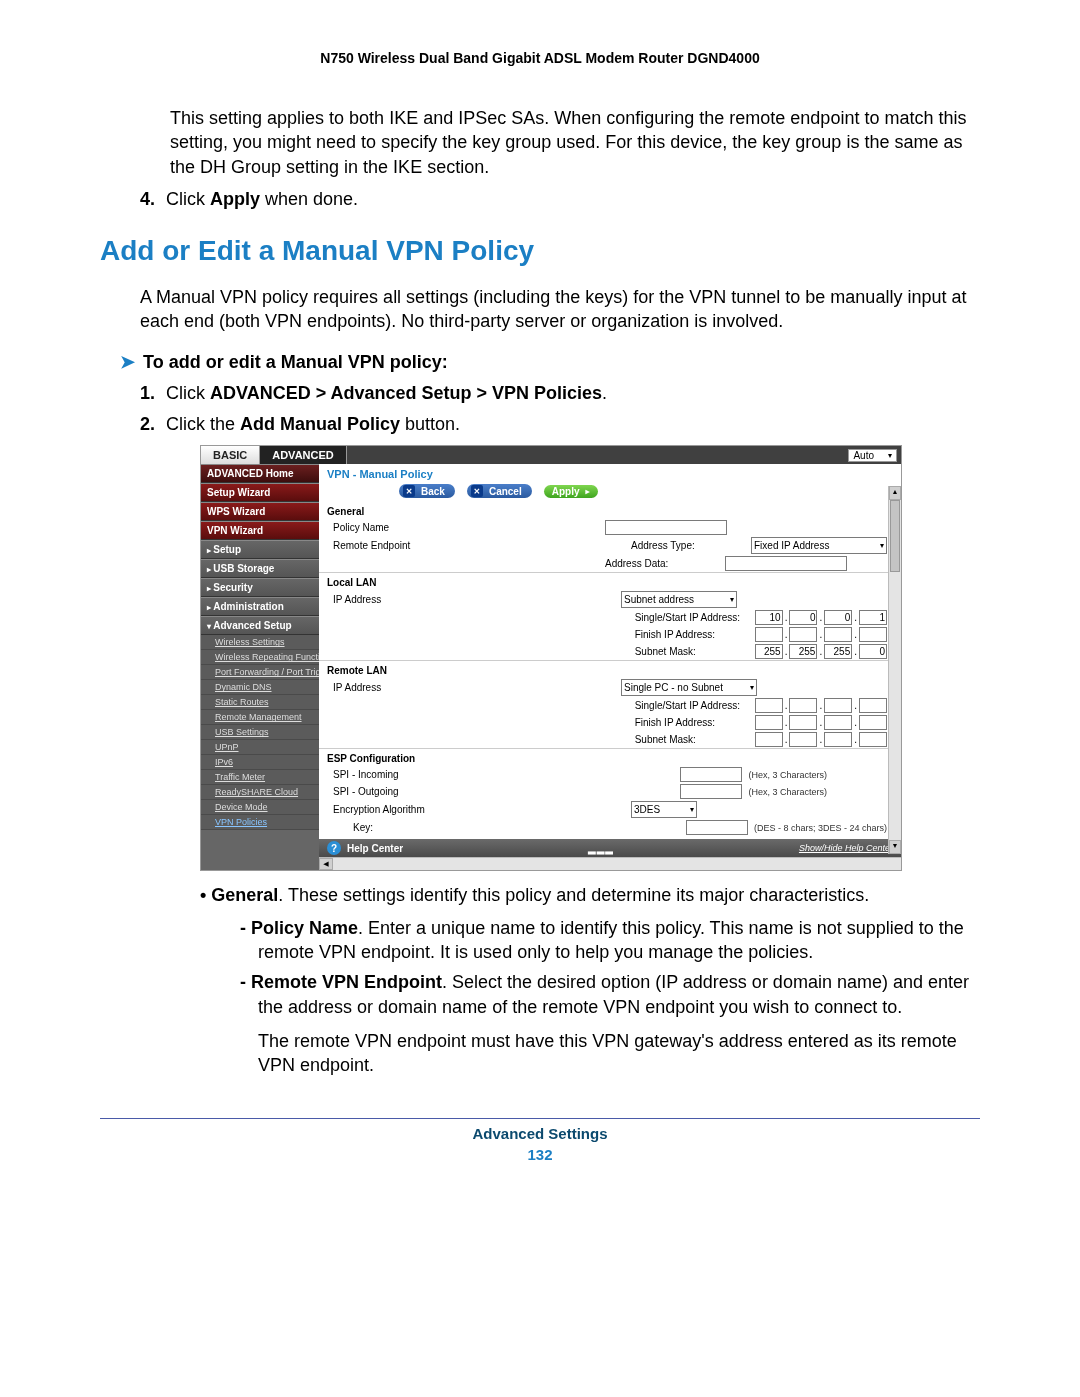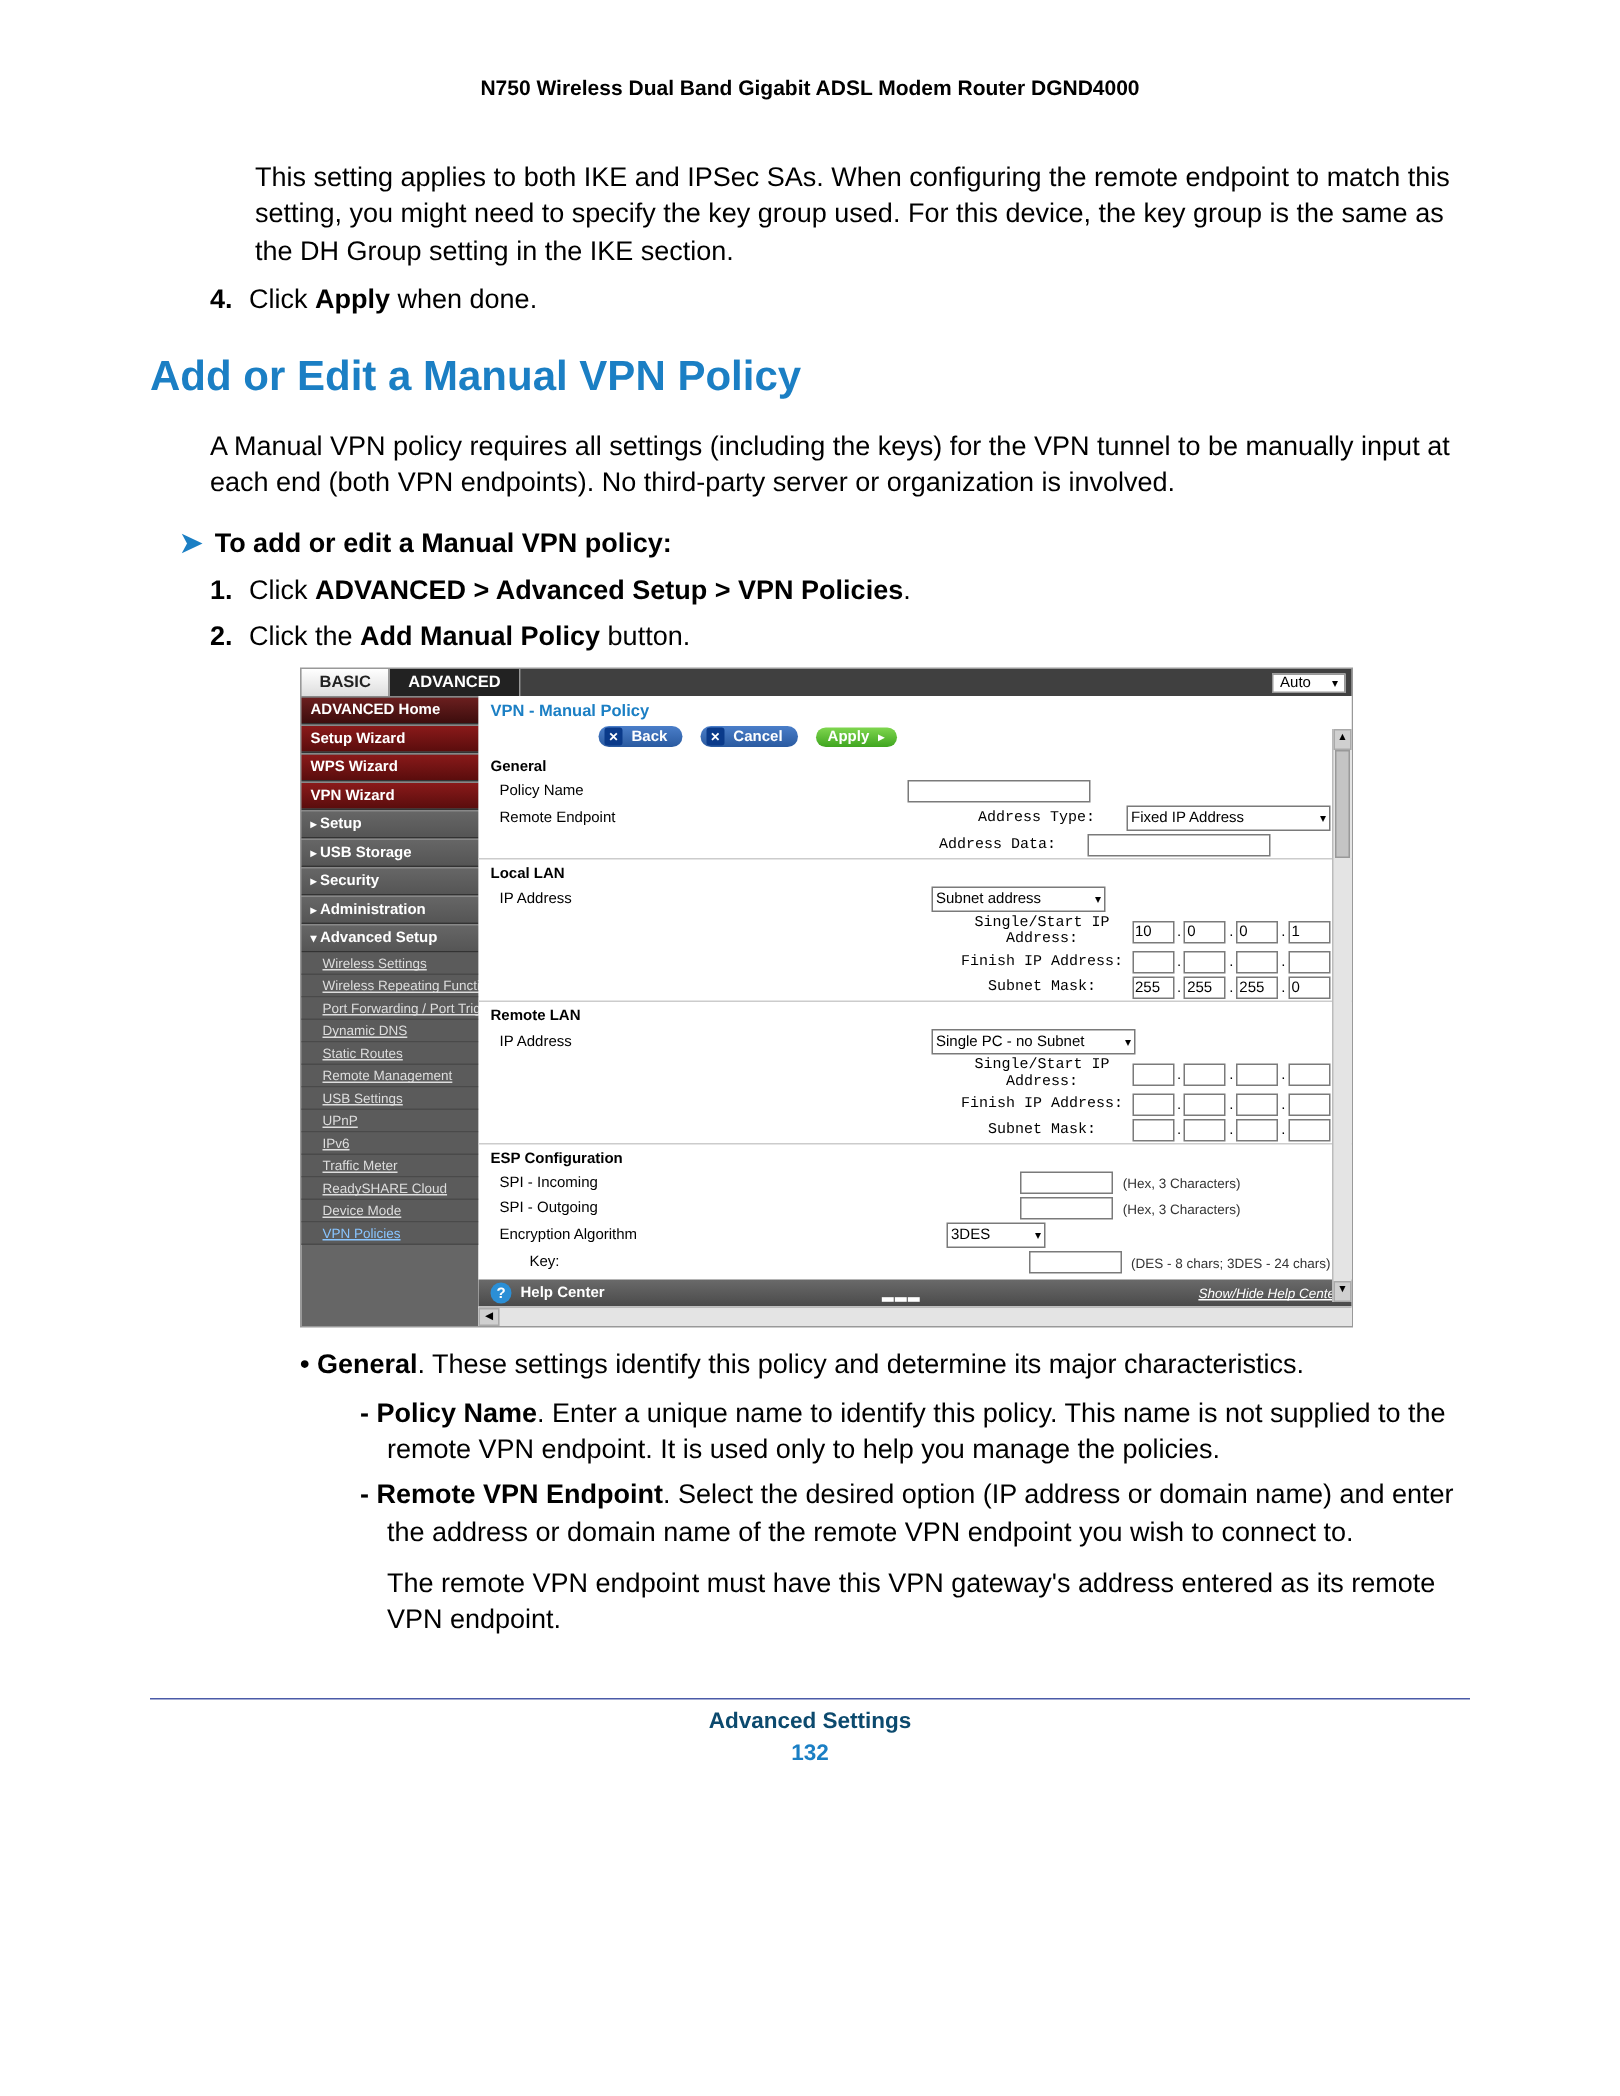--- a/index.html
+++ b/index.html
@@ -168,24 +168,24 @@
   .vscroll .thumb {
     position:absolute; left:1px; right:1px; top:14px; height:70px;
     background:#c4c4c4; border:1px solid #999;
   }
 
   .section-hdr { font-weight:bold; padding:4px 8px 2px 8px; border-top:1px solid #ccc; }
   .section-hdr.first { border-top:none; }
   .frow { display:flex; padding:1px 14px 1px 14px; align-items:center; font-size:10px; }
   .frow .lbl { width:130px; color:#000; }
   .frow .mid { flex:1; }
-  .frow .rlbl { width:120px; text-align:center;font-family:Liberation Mono, monospace; }
+  .frow .rlbl { width:120px; text-align:left; }
   .fld { border:1px solid #7a7a7a; background:#fff; height:13px; }
   .fld.w120 { width:120px; }
-  .fld.w24 { width:24px; text-align:left; padding:0 1px; font-size:10px; line-height:13px; }
+  .fld.w24 { width:24px; text-align:right; padding:0 1px; font-size:10px; line-height:13px; }
   .sel {
     border:1px solid #7a7a7a; background:#fff; height:15px;
     display:inline-flex; align-items:center; padding:0 2px; font-size:10px; gap:6px;
   }
   .sel::after { content:"▾"; font-size:8px; margin-left:auto; }
   .dot { margin:0 2px; }
   .hint { font-size:9px; color:#333; margin-left:6px; }
 
   .help-bar {
     display:flex; align-items:center; background:linear-gradient(#6a6a6a,#4a4a4a);

